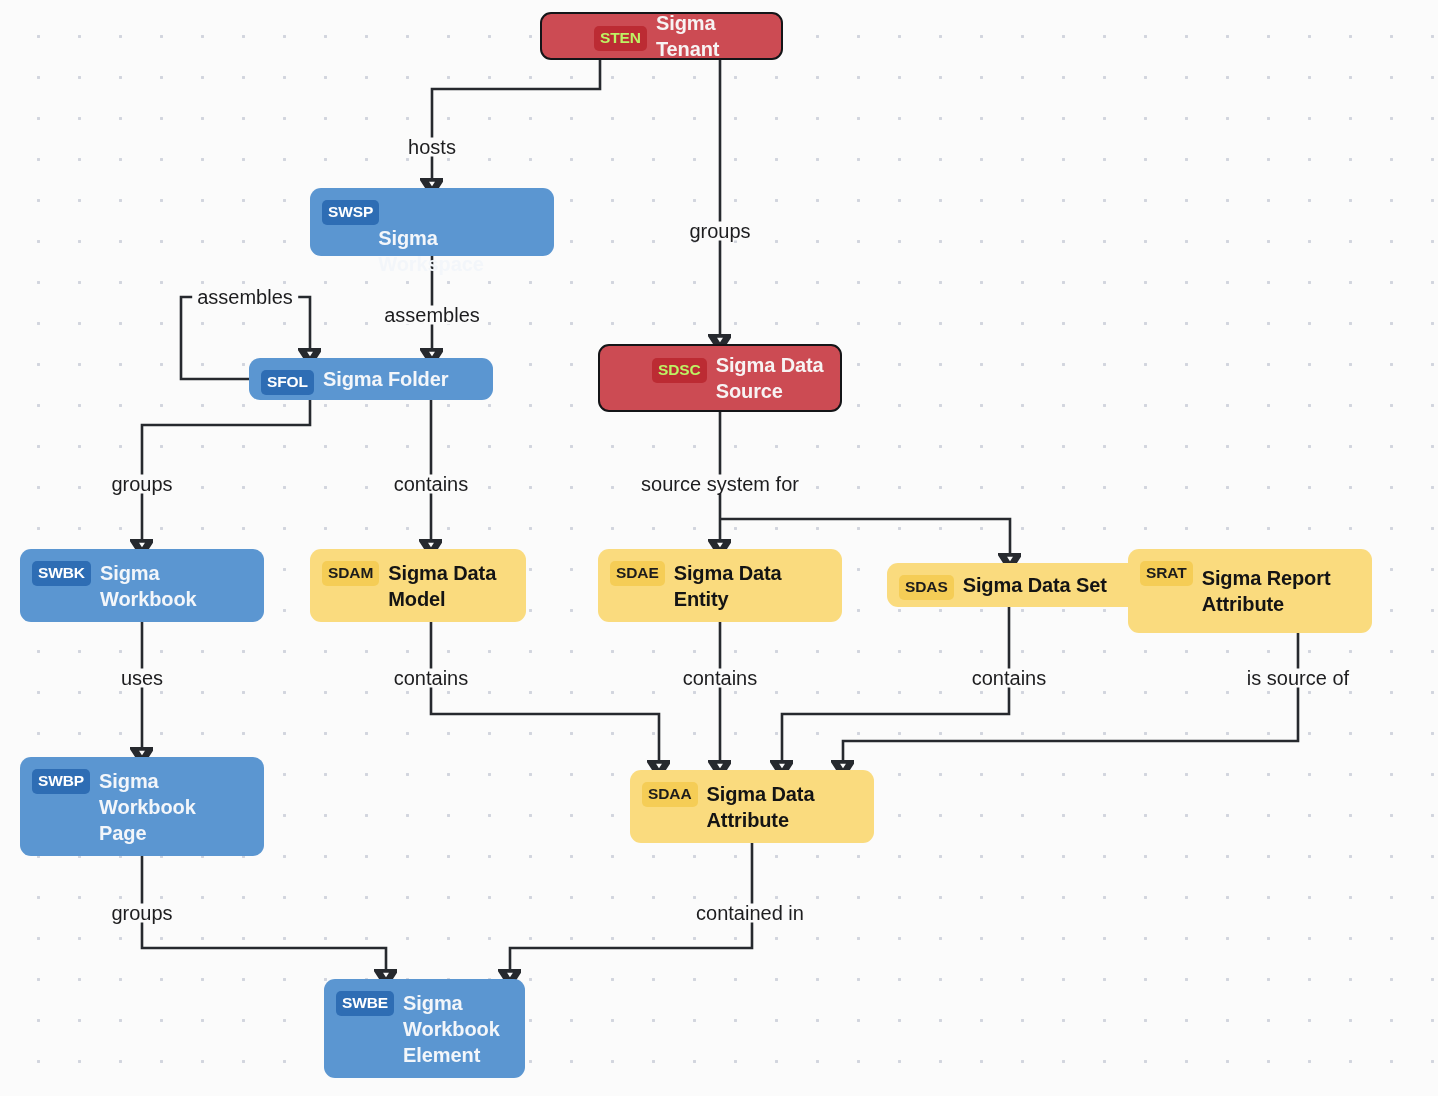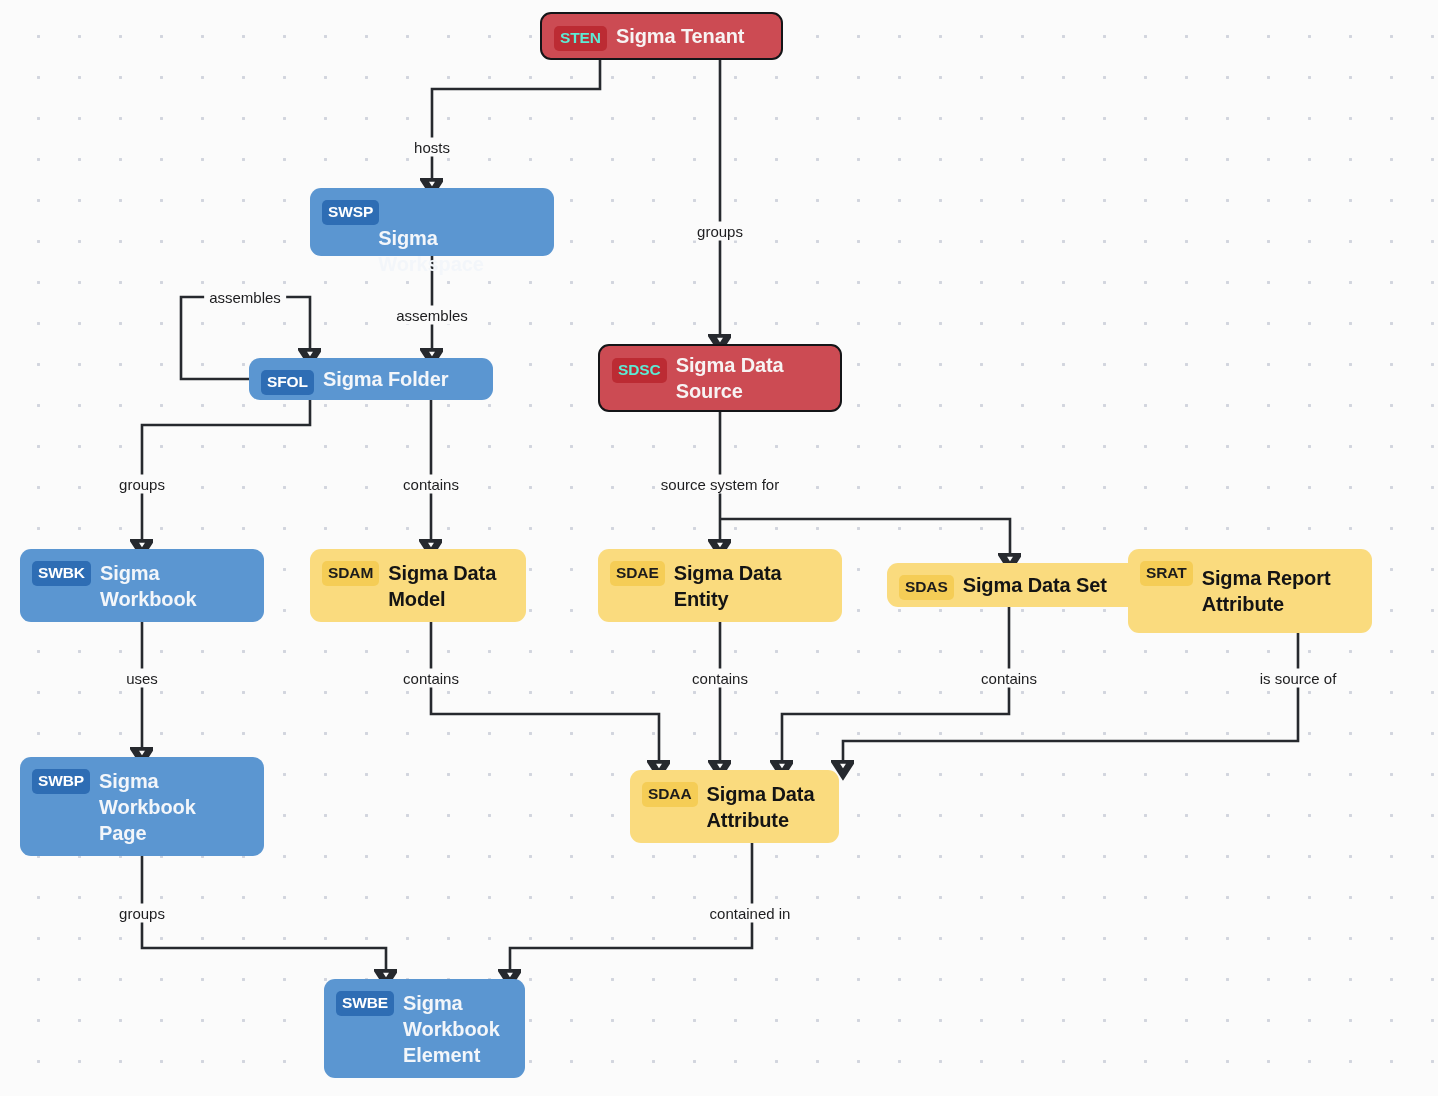--- a/index.html
+++ b/index.html
@@ -48,31 +48,31 @@
     white-space:pre-line;
   }
 
   
   .n-blue{background:#5b96d1;}
   .n-blue .badge{background:#2e6db4;color:#ffffff;}
   .n-blue .ttl{color:#f3f6fa;}
 
   
   .n-red{background:#cc4b53;border:2.4px solid #141518;}
-  .n-red .badge{background:#bc2b33;color:#5eead4;}
+  .n-red .badge{background:#bc2b33;color:#bef264;margin-left:40px;}
   .n-red .ttl{color:#f7f3f3;}
 
   
   .n-yellow{background:#fadb7e;}
   .n-yellow .badge{background:#f5cd56;color:#1c1c1c;}
   .n-yellow .ttl{color:#141414;}
 
   .elabel{
     position:absolute;
-    font-size:15px;
+    font-size:20px;
     color:#1d1d1f;
     background:#fbfbfb;
     padding:1px 5px;
     white-space:nowrap;
     line-height:17px;
     transform:translate(-50%,-50%);
   }
 </style>
 </head>
 <body>
@@ -144,21 +144,21 @@
         <span class="badge">SRAT</span>
         <span class="ttl">Sigma Report
 Attribute</span>
       </div>
       <div class="node n-blue" style="left: 20px; top: 757px; width: 244px; height: 99px;">
         <span class="badge">SWBP</span>
         <span class="ttl">Sigma
 Workbook
 Page</span>
       </div>
-      <div class="node n-yellow" style="left: 630px; top: 770px; width: 209px; height: 73px;">
+      <div class="node n-yellow" style="left: 630px; top: 770px; width: 244px; height: 73px;">
         <span class="badge">SDAA</span>
         <span class="ttl">Sigma Data
 Attribute</span>
       </div>
       <div class="node n-blue" style="left: 324px; top: 979px; width: 201px; height: 99px;">
         <span class="badge">SWBE</span>
         <span class="ttl">Sigma
 Workbook
 Element</span>
       </div>

